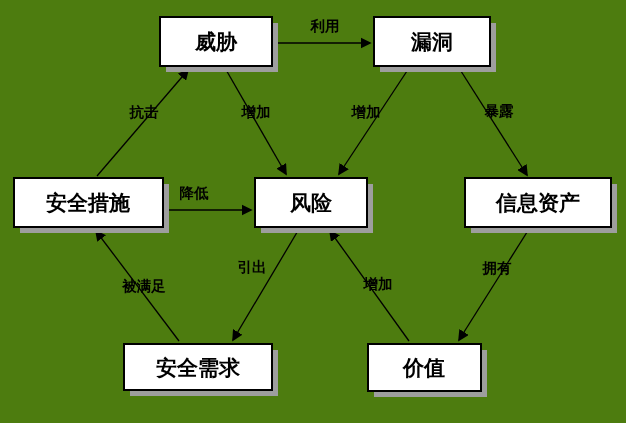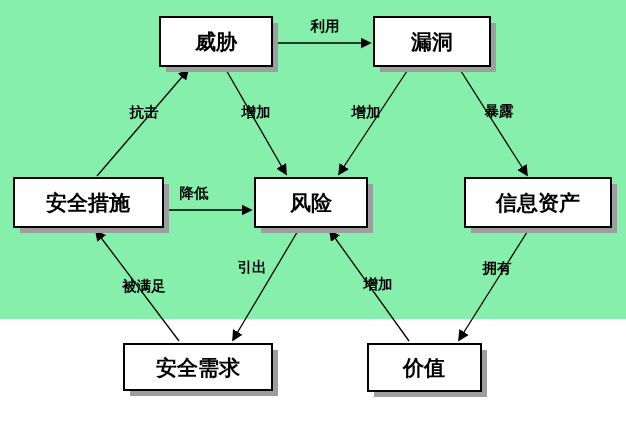--- a/index.html
+++ b/index.html
@@ -6,23 +6,23 @@
     margin: 0;
     padding: 0;
     background: #ffffff;
     width: 626px;
     height: 423px;
     overflow: hidden;
     font-family: "Liberation Sans", "DejaVu Sans", sans-serif;
   }
   .diagram-wrap {
     width: 626px;
-    height: 319px;
+    height: 423px;
     position: relative;
-    background: #86efac;
+    background: #4d7c0f;
   }
   svg { display: block; }
   .node-shadow { fill: #9e9e9e; stroke: none; }
   .node-box { fill: #ffffff; stroke: #000000; stroke-width: 2; }
   .node-label {
     fill: #000000;
     font-size: 21px;
     font-weight: bold;
     text-anchor: middle;
     font-family: "Liberation Sans", "DejaVu Sans", sans-serif;

